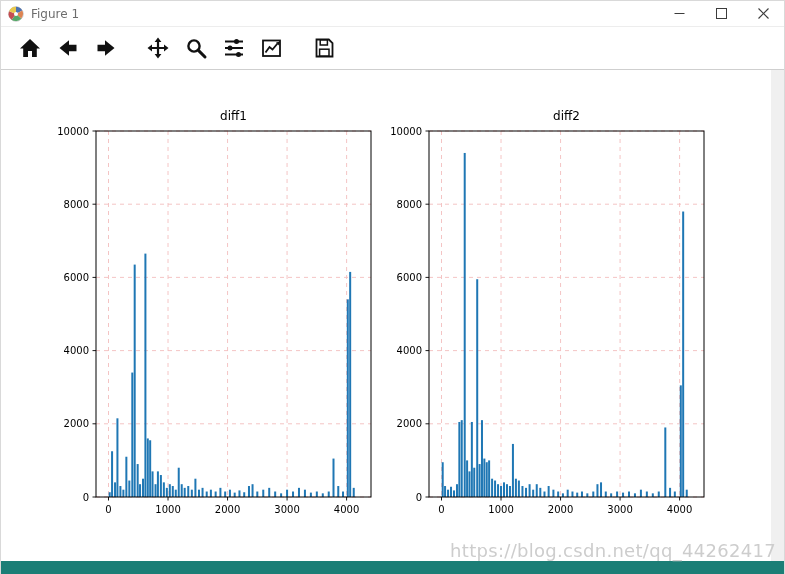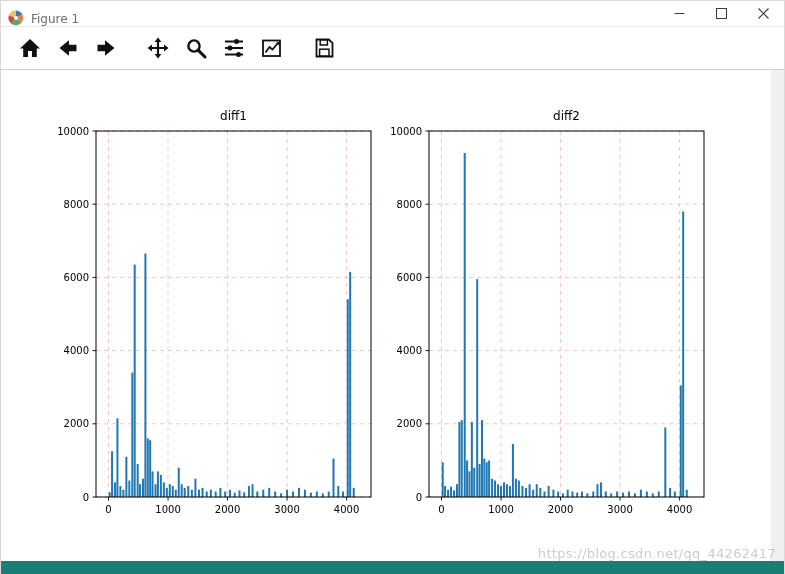--- a/index.html
+++ b/index.html
@@ -8,21 +8,21 @@
     width:785px; height:574px; overflow:hidden;
     font-family:"DejaVu Sans", sans-serif;
     background:#f0f0f0;
   }
   .window {
     position:relative; width:785px; height:574px;
     background:#ffffff; border:1px solid #d9d9d9;
   }
   
   .titlebar {
-    height:26px; display:flex; align-items:flex-end;
+    height:26px; display:flex; align-items:center;
     background:#ffffff; border-bottom:1px solid #ededed;
     padding-left:7px;
   }
   .app-icon { width:16px; height:16px; display:inline-flex; }
   .title { font-size:12px; color:#6d6d6d; margin-left:7px; }
   .win-controls { margin-left:auto; display:flex; height:100%; }
   .win-btn {
     width:42px; height:100%; border:none; background:transparent;
     display:flex; align-items:center; justify-content:center; padding:0;
     cursor:default;
@@ -44,21 +44,21 @@
     position:relative; height:491px; background:#ffffff;
   }
   .right-strip {
     position:absolute; top:0; right:0; bottom:0; width:13px;
     background:#f0f0f0;
   }
   .charts { position:absolute; inset:0; }
   .charts svg { position:absolute; }
   .watermark {
     position:absolute; right:8px; bottom:0px;
-    font-size:13px; color:#cdcdcd; letter-spacing:0.3px;
+    font-size:18px; color:#cdcdcd; letter-spacing:0.3px;
   }
   
   .bottom-bar { height:13px; background:#1b7e76; }
 </style>
 </head>
 <body>
 
 <div class="window">
 
   <div class="titlebar">

